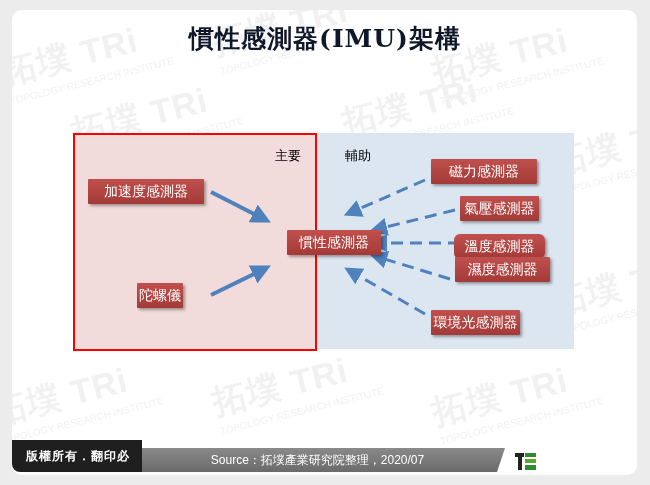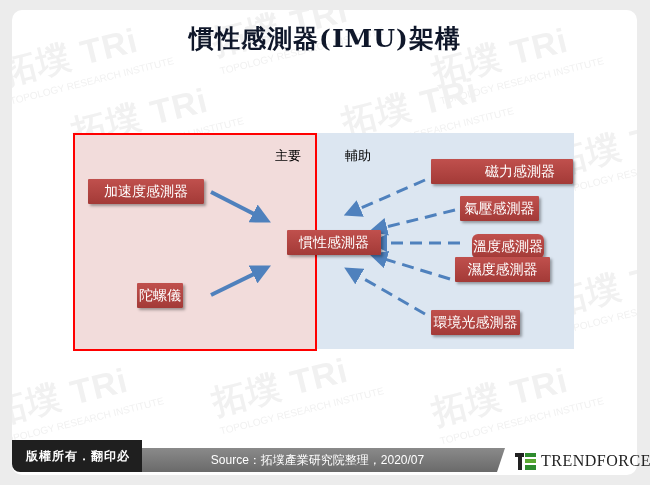--- a/index.html
+++ b/index.html
@@ -106,31 +106,30 @@
     <line x1="460" y1="243" x2="378" y2="243" marker-end="url(#dashHead)"></line>
     <line x1="450" y1="279" x2="378" y2="257" marker-end="url(#dashHead)"></line>
     <line x1="425" y1="314" x2="352" y2="272" marker-end="url(#dashHead)"></line>
   </g>
 </svg>
 
 <div class="box" style="left:88px;top:179px;width:116px;">加速度感測器</div>
 <div class="box" style="left:137px;top:283px;width:46px;">陀螺儀</div>
 <div class="box" style="left:267px;top:230px;width:94px;margin-left:20px;">慣性感測器</div>
 
-<div class="box" style="left:431px;top:159px;width:106px;padding-left:36px;">磁力感測器</div>
+<div class="box" style="left:431px;top:159px;width:106px;">磁力感測器</div>
 <div class="box" style="left:460px;top:196px;width:79px;">氣壓感測器</div>
-<div class="box" style="left:472px;top:234px;width:72px;border-radius:6px;">溫度感測器</div>
+<div class="box" style="left:454px;top:234px;width:91px;border-radius:6px;">溫度感測器</div>
 <div class="box" style="left:455px;top:257px;width:95px;">濕度感測器</div>
 <div class="box" style="left:431px;top:310px;width:89px;">環境光感測器</div>
 
 <div class="source">Source：拓墣產業研究院整理，2020/07</div>
 <div class="copyright">版權所有．翻印必究</div>
 
 <div class="logo">
   <svg width="22" height="20" viewBox="0 0 22 20">
     <rect x="0" y="2" width="9" height="4" fill="#222"></rect>
     <rect x="3" y="6" width="4" height="13" fill="#222"></rect>
     <rect x="10" y="2" width="11" height="4" fill="#2e8b2e"></rect>
     <rect x="10" y="8" width="11" height="4" fill="#5aa832"></rect>
     <rect x="10" y="14" width="11" height="5" fill="#2e8b2e"></rect>
   </svg>
-  <span class="logo-text">TRENDFORCE</span>
 </div>
 
 </body></html>

